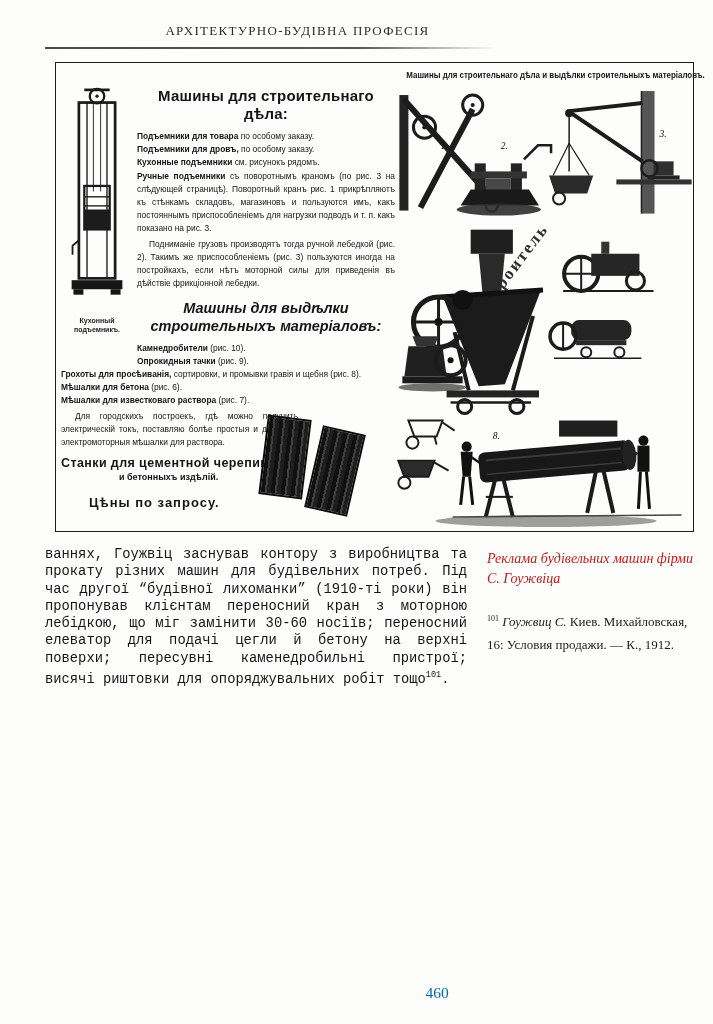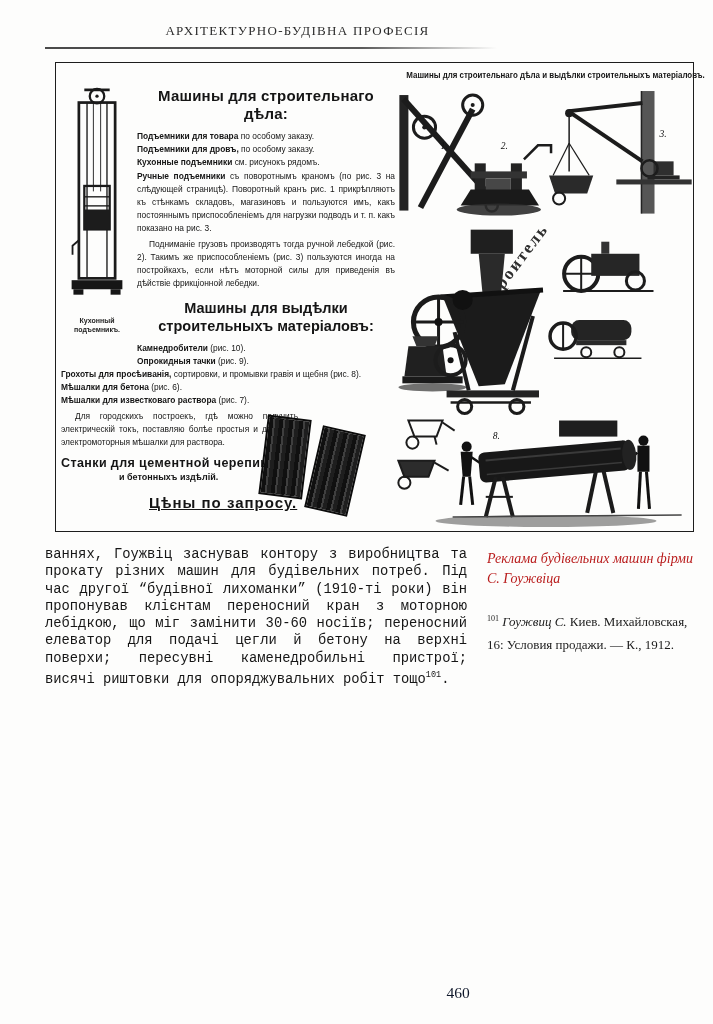--- a/index.html
+++ b/index.html
@@ -22,27 +22,27 @@
 
   
   .leftcol{position:absolute;left:5px;top:16px;width:334px;font-size:8.4px;line-height:13px;}
   .lift-float{float:left;width:72px;height:288px;margin-right:4px;text-align:center;}
   .lift-cap{font-size:7px;line-height:8.5px;font-weight:bold;color:#222;margin-top:2px;}
   .h1ad{font-size:15px;line-height:18px;font-weight:bold;margin:8px 0 7px 0;
         letter-spacing:.2px;text-align:center;}
   .it{margin:0;}
   .p4{margin-top:1px;text-align:justify;}
   .p2{margin-top:3px;text-indent:12px;text-align:justify;}
-  .h2ad{font-size:14.5px;line-height:18px;font-weight:bold;text-align:center;margin:9px 0 7px 0;}
+  .h2ad{font-size:14.5px;line-height:18px;font-weight:bold;text-align:center;margin:9px 0 7px 0;font-style:italic;}
   .ind1{margin-left:42px;}
   .ind2{margin-left:46px;}
   .p3{margin-top:3px;width:237px;text-indent:14px;text-align:justify;}
   .stands{margin-top:7px;font-size:12.5px;line-height:15px;font-weight:bold;letter-spacing:.4px;}
   .stands2{margin-left:58px;font-size:9px;font-weight:bold;line-height:13px;}
-  .prices{margin-top:12px;margin-left:88px;font-size:15px;font-weight:bold;letter-spacing:1px;text-decoration:underline;}
+  .prices{margin-top:12px;margin-left:28px;font-size:13px;font-weight:bold;letter-spacing:1px;}
 
   
   .tiles{position:absolute;left:205px;top:352px;width:120px;height:95px;}
   .plate{position:absolute;width:40px;height:76px;border:2px solid #0c0c0c;
          background:repeating-linear-gradient(90deg,#101010 0 4px,#3f3f3f 4px 6px,#1e1e1e 6px 10px);}
   .plate.p-a{left:2px;top:2px;transform:rotate(7deg);}
   .plate.p-b{left:52px;top:14px;height:80px;transform:rotate(13deg);}
 
   
   .collage{position:absolute;left:334px;top:20px;}
@@ -52,22 +52,22 @@
   
   .bodytext{position:absolute;left:45px;top:546px;width:422px;font-size:13.8px;
             line-height:17.3px;text-align:justify;color:#161616;font-family:Liberation Mono, monospace;}
   .bodytext sup{font-size:8.5px;}
   .aside-cap{position:absolute;left:487px;top:549px;width:208px;font-style:italic;
              font-size:14px;line-height:20px;color:#b91c1c;}
   .footnote{position:absolute;left:487px;top:607px;width:212px;font-size:13px;
             line-height:23px;color:#1c1c1c;}
   .footnote sup{font-size:8px;}
   .footnote .fn-author{font-style:italic;}
-  .pageno{position:absolute;left:438px;top:984px;width:40px;text-align:center;
-          font-size:15.5px;color:#0f172a;}
+  .pageno{position:absolute;left:417px;top:984px;width:40px;text-align:center;
+          font-size:15.5px;color:#0369a1;}
 </style>
 </head>
 <body>
 
 <div class="page">
 
   <div class="hdr">АРХІТЕКТУРНО-БУДІВНА ПРОФЕСІЯ</div>
   <div class="hdr-rule"></div>
 
   <div class="adbox">

